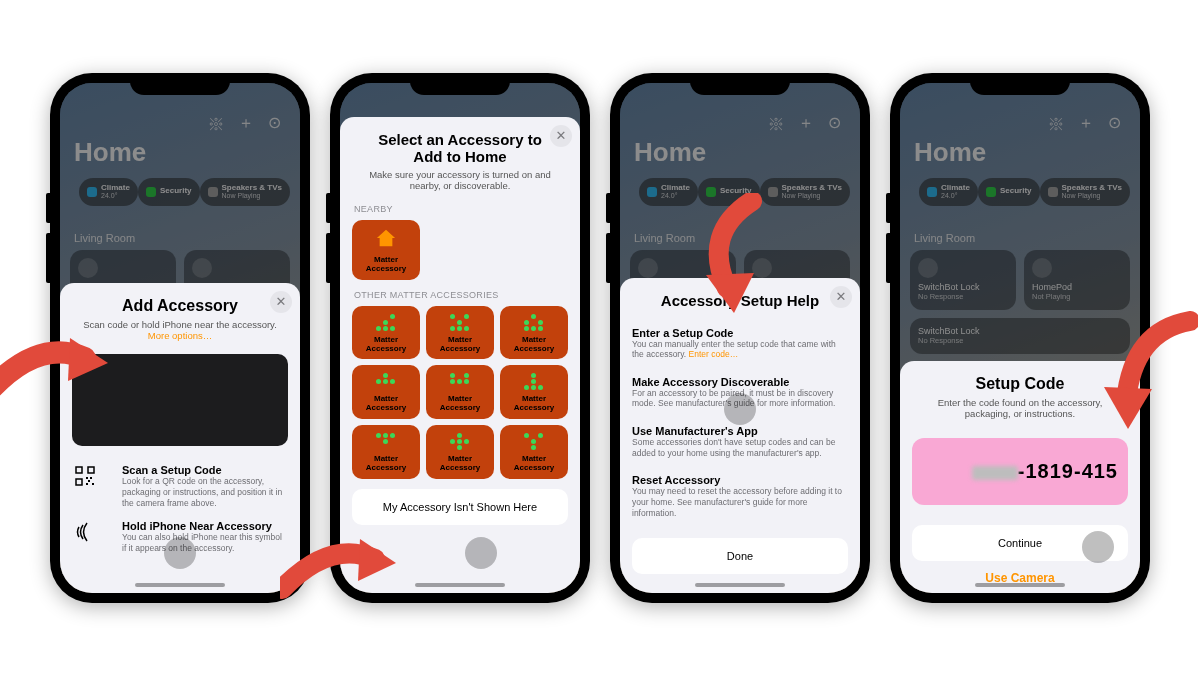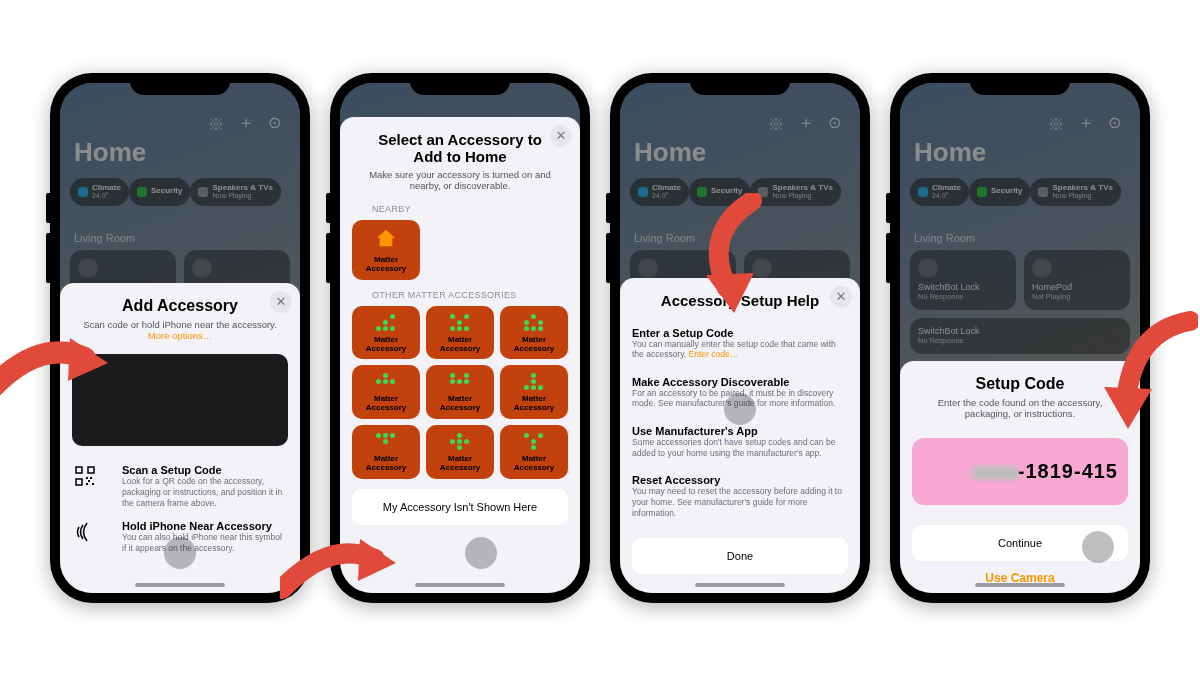--- a/index.html
+++ b/index.html
@@ -24,39 +24,39 @@
   .notch { position:absolute; top:0; left:50%; transform:translateX(-50%); width:100px; height:22px; background:#000; border-radius:0 0 14px 14px; z-index:50; }
   .dim { position:absolute; inset:0; background:rgba(0,0,0,0.45); z-index:2; }
   .home-indicator { position:absolute; bottom:6px; left:50%; transform:translateX(-50%); width:90px; height:4px; background:rgba(0,0,0,0.35); border-radius:3px; z-index:60; }
   .touch-dot { position:absolute; width:32px; height:32px; border-radius:50%; background:rgba(0,0,0,0.25); z-index:70; }
 
   
   .home-bg { position:absolute; inset:0; padding:30px 10px 10px; z-index:1; color:#fff; }
   .topbar { display:flex; justify-content:flex-end; gap:14px; padding:0 6px 6px; }
   .topbar .ticon { width:16px; height:16px; opacity:.9; }
   .home-title { font-size:26px; font-weight:700; padding:2px 4px 8px; }
-  .chips { display:flex; padding:2px 0 10px; }
+  .chips { display:flex; padding:2px 0 10px;justify-content:flex-end; }
   .chip { display:flex; align-items:center; gap:4px; background:rgba(40,40,40,0.55); border-radius:14px; padding:6px 8px; font-size:8px; line-height:1.1; }
   .chip .dot { width:10px; height:10px; border-radius:3px; }
   .chip-sub { font-size:7px; opacity:.8; display:block; }
   .room-label { font-size:11px; opacity:.9; padding-left:4px; margin-bottom:6px;margin-top:16px; }
   .tiles { display:flex; gap:8px; }
   .tile { background:rgba(0,0,0,0.35); border-radius:12px; padding:8px; width:106px; height:60px; font-size:9px; }
   .tile .ic { width:20px; height:20px; border-radius:50%; background:rgba(255,255,255,0.2); margin-bottom:4px; }
   .tile-sub { font-size:7.5px; opacity:.75; }
   .tile-long { background:rgba(0,0,0,0.35); border-radius:12px; padding:8px; width:220px; height:36px; font-size:9px; margin-top:8px; }
 
   
   .sheet { position:absolute; left:0; right:0; bottom:0; background:#f2f2f7; border-radius:14px 14px 0 0; z-index:10; padding:14px 12px 16px; }
   .sheet.full { top:34px; }
   .sheet .close { position:absolute; top:8px; right:8px; width:22px; height:22px; border-radius:50%; background:#e5e5ea; color:#7a7a7e; font-size:13px; line-height:22px; text-align:center; }
   .sheet h1 { text-align:center; font-size:16px; font-weight:700; }
   .sheet .sub { text-align:center; font-size:9.5px; color:#555; padding:4px 6px 2px; line-height:1.25; }
   .link { color:#ff9500; }
-  .section-h { font-size:9px; color:#8e8e93; letter-spacing:.3px; margin:10px 20px 6px; }
+  .section-h { font-size:9px; color:#8e8e93; letter-spacing:.3px; margin:10px 2px 6px; }
 
   
   .cam-view { background:#1c1c1e; border-radius:10px; height:92px; margin:10px 0 12px; }
   .opt-row { display:flex; align-items:flex-start; gap:24px; padding:6px 0; }
   .opt-row .oic { width:26px; flex:0 0 26px; display:flex; justify-content:center; padding-top:2px; }
   .opt-row .ot { font-size:11px; font-weight:600; }
   .opt-row .od { font-size:8.5px; color:#6d6d72; line-height:1.25; }
 
   
   .grid { display:grid; grid-template-columns:repeat(3,1fr); gap:6px; }

